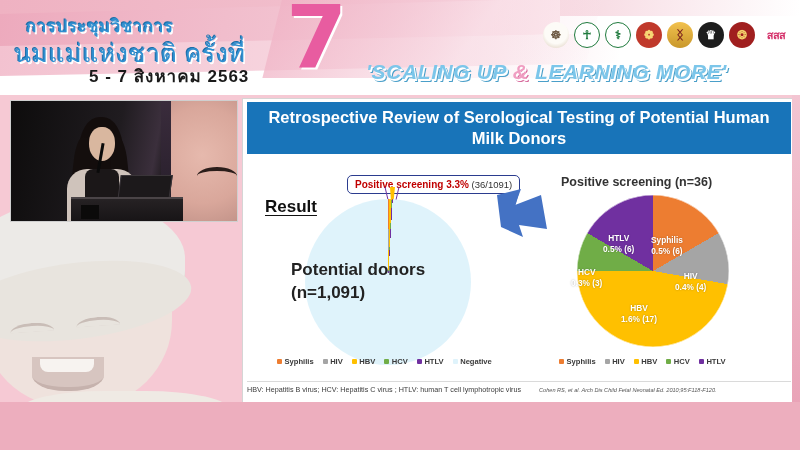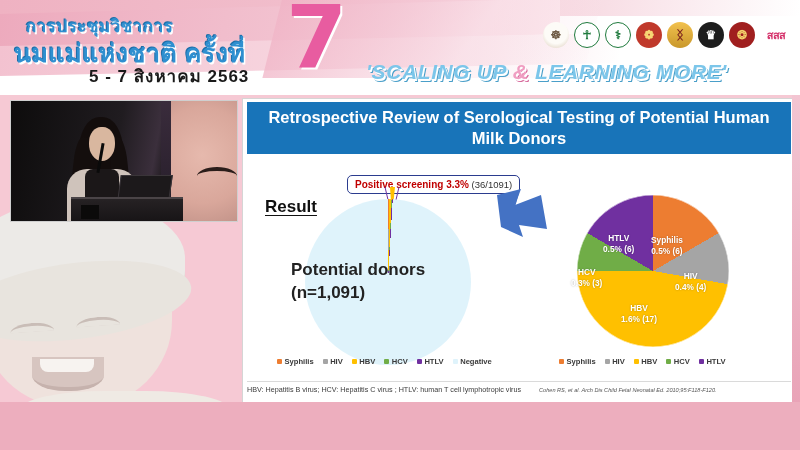--- a/index.html
+++ b/index.html
@@ -43,21 +43,21 @@
   #thai-title-1 {
     position: absolute; left: 26px; top: 12px;
     font-size: 17px; font-weight: bold;
     color: #2f8fd0;
     letter-spacing: .5px;
     text-shadow: 1.5px 1.5px 0 #ffffff, -1px -1px 0 #1d6ea8;
     white-space: nowrap;
   }
   #thai-title-2 {
     position: absolute; left: 14px; top: 33px;
-    font-size: 25px; font-weight: bold;
+    font-size: 25px; font-weight: normal;
     color: #2f8fd0;
     letter-spacing: .5px;
     text-shadow: 1.5px 1.5px 0 #ffffff, -1px -1px 0 #1d6ea8;
     white-space: nowrap;
   }
   #thai-date {
     position: absolute; left: 78px; top: 62px;
     font-size: 17px; font-weight: bold; color: #1a1a1a;
     letter-spacing: 1px; white-space: nowrap; margin-left: 11px;
   }
@@ -425,20 +425,21 @@
     </svg>
 
     <div id="pie-left-wrap">
       <div id="pie-left"></div>
       <div id="pie-left-label">
         <div>Potential donors</div>
         <div>(n=1,091)</div>
       </div>
     </div>
 
+    <div id="pie-right-title">Positive screening (n=36)</div>
 
     <div id="pie-right-wrap">
       <div id="pie-right"></div>
 
       <div class="slice-lbl" id="lbl-syphilis">
         <div>Syphilis</div>
         <div>0.5% (6)</div>
       </div>
       <div class="slice-lbl" id="lbl-hiv">
         <div>HIV</div>

